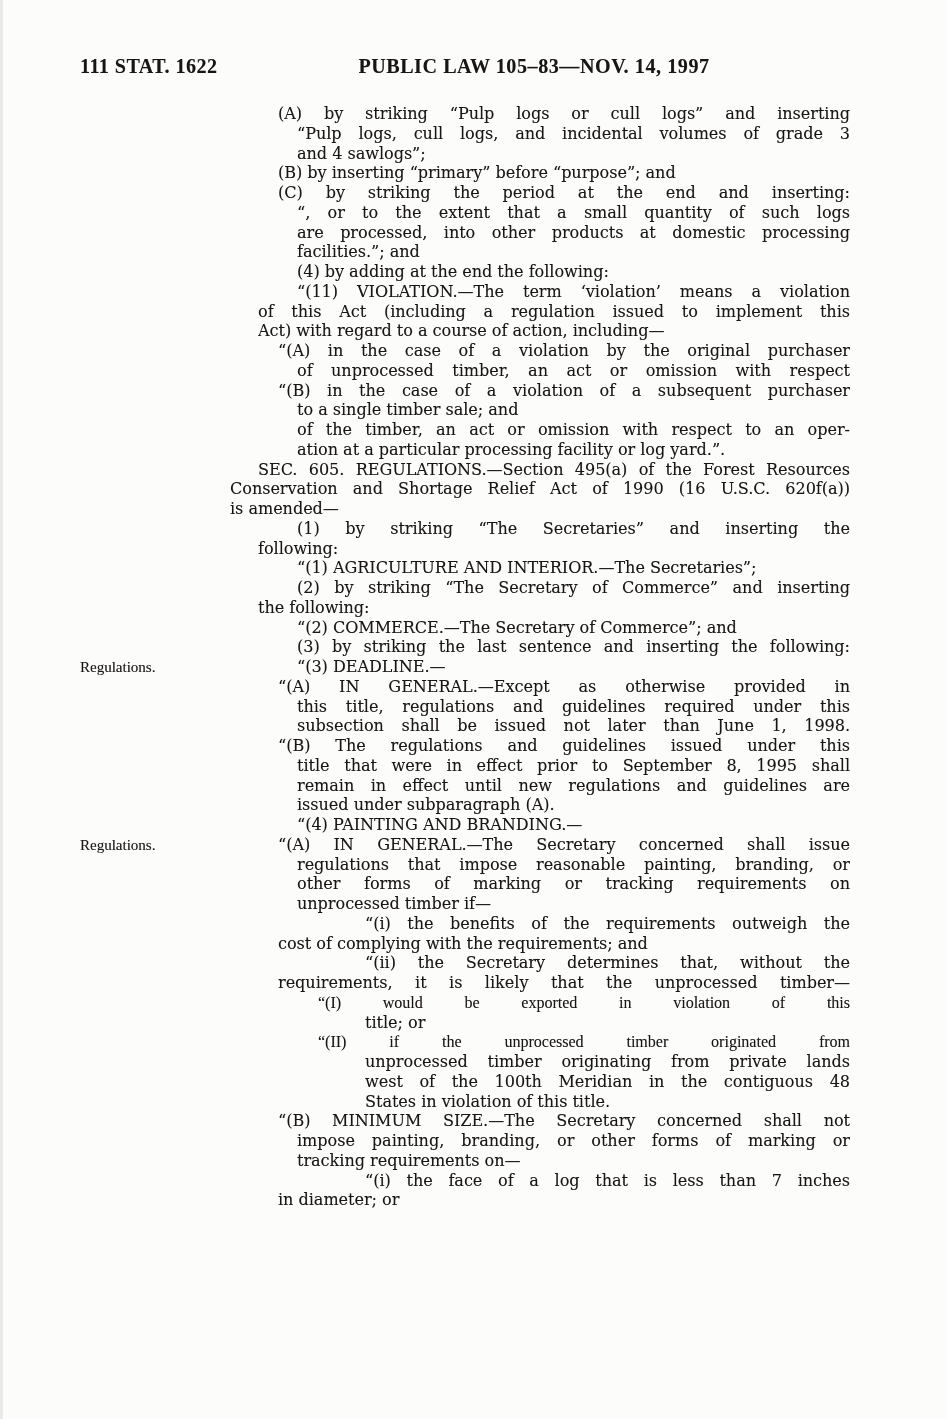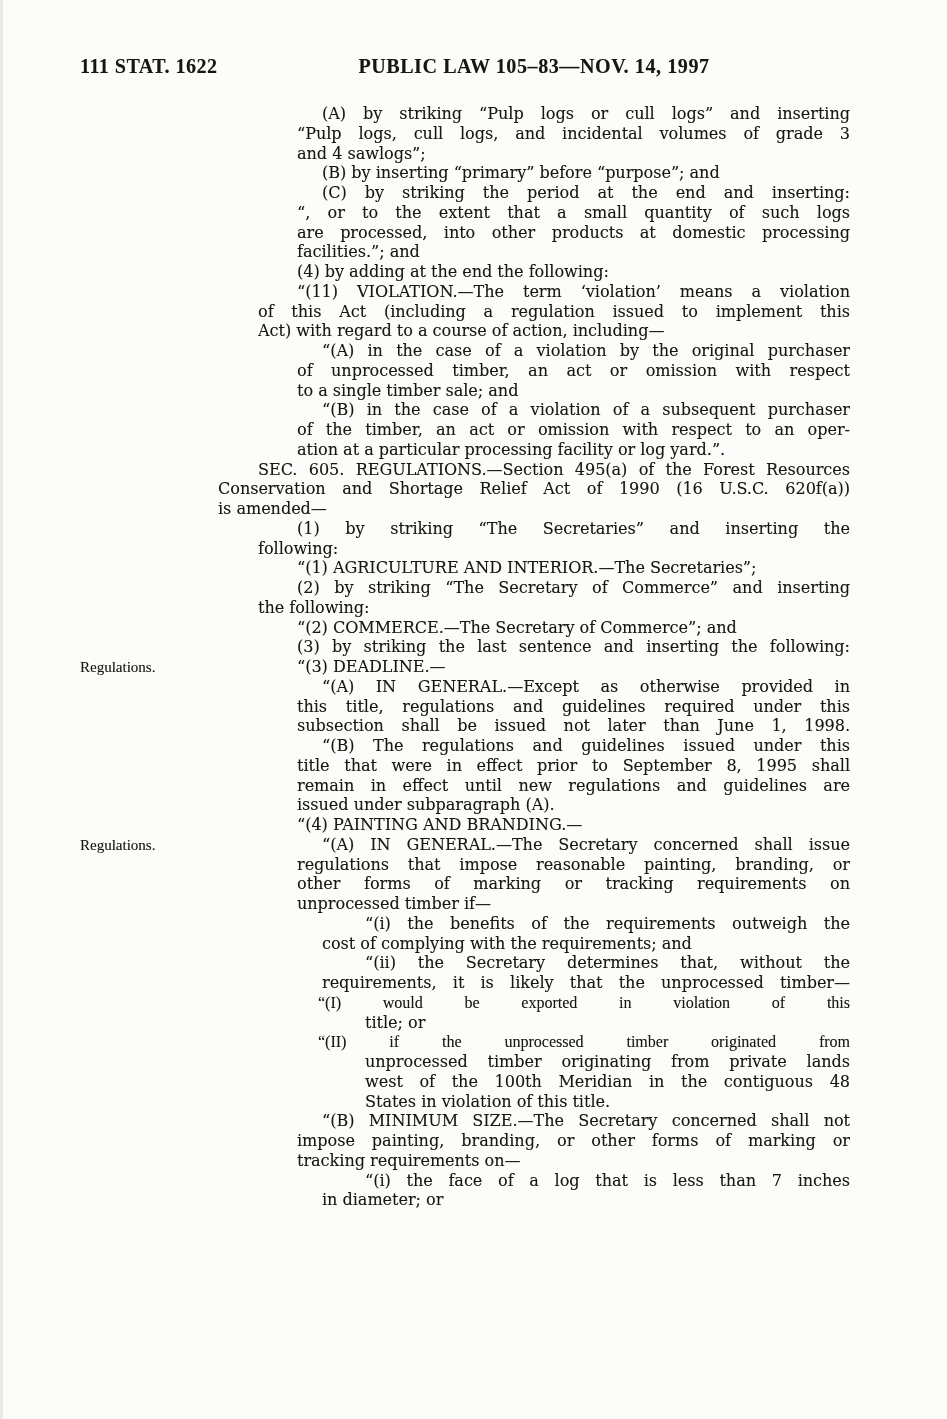--- a/index.html
+++ b/index.html
@@ -27,24 +27,24 @@
     text-align:center;
     font-family:Liberation Serif, serif;
     font-size:20px; font-weight:bold; letter-spacing:0.6px;
     white-space:nowrap;
   }
   .text-block {
     position:absolute; left:218px; top:104px; width:632px;
     font-size:16px; line-height:19.75px;
   }
   .line { height:19.75px; overflow:hidden; }
-  .ind0 { margin-left:0; }
+  .ind0 { margin-left:12px; }
   .ind1 { margin-left:40px; }
   .ind2 { margin-left:79px; }
-  .ind3 { margin-left:104px; }
+  .ind3 { margin-left:60px; }
   .ind4 { margin-left:147px; }
   .ind5 { margin-left:100px;font-family:Liberation Serif, serif; }
   .just { text-align:justify; text-align-last:justify; }
   .margin-note {
     position:absolute; left:80px;
     font-size:15px; white-space:nowrap;font-family:Liberation Serif, serif;
   }
 </style>
 </head>
 <body>
@@ -65,22 +65,22 @@
       <div class="line ind3 just">(C) by striking the period at the end and inserting:</div>
       <div class="line ind2 just">“, or to the extent that a small quantity of such logs</div>
       <div class="line ind2 just">are processed, into other products at domestic processing</div>
       <div class="line ind2">facilities.”; and</div>
       <div class="line ind2">(4) by adding at the end the following:</div>
       <div class="line ind2 just">“(11) VIOLATION.—The term ‘violation’ means a violation</div>
       <div class="line ind1 just">of this Act (including a regulation issued to implement this</div>
       <div class="line ind1">Act) with regard to a course of action, including—</div>
       <div class="line ind3 just">“(A) in the case of a violation by the original purchaser</div>
       <div class="line ind2 just">of unprocessed timber, an act or omission with respect</div>
+      <div class="line ind3 just">“(B) in the case of a violation of a subsequent purchaser</div>
       <div class="line ind2">to a single timber sale; and</div>
-      <div class="line ind3 just">“(B) in the case of a violation of a subsequent purchaser</div>
       <div class="line ind2 just">of the timber, an act or omission with respect to an oper-</div>
       <div class="line ind2">ation at a particular processing facility or log yard.”.</div>
       <div class="line ind1 just">SEC. 605. REGULATIONS.—Section 495(a) of the Forest Resources</div>
       <div class="line ind0 just">Conservation and Shortage Relief Act of 1990 (16 U.S.C. 620f(a))</div>
       <div class="line ind0">is amended—</div>
       <div class="line ind2 just">(1) by striking “The Secretaries” and inserting the</div>
       <div class="line ind1">following:</div>
       <div class="line ind2">“(1) AGRICULTURE AND INTERIOR.—The Secretaries”;</div>
       <div class="line ind2 just">(2) by striking “The Secretary of Commerce” and inserting</div>
       <div class="line ind1">the following:</div>

